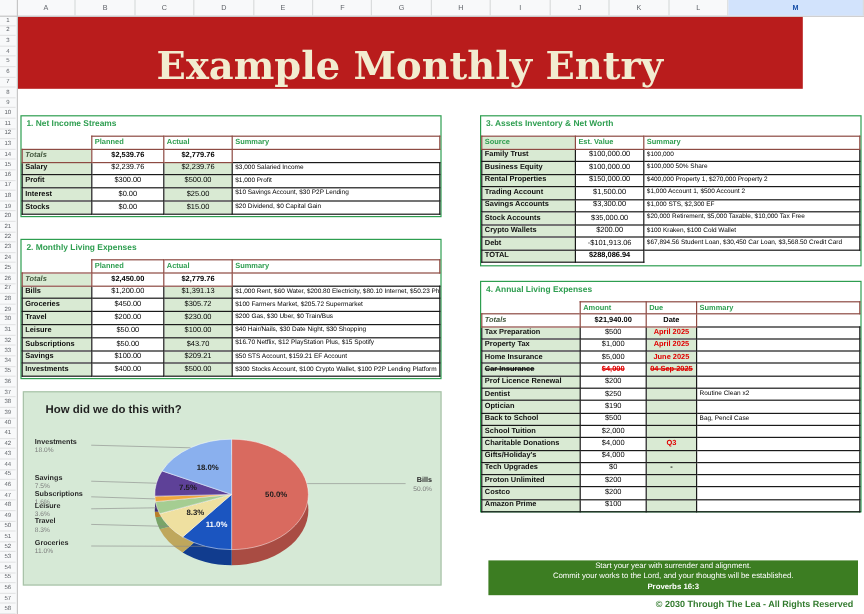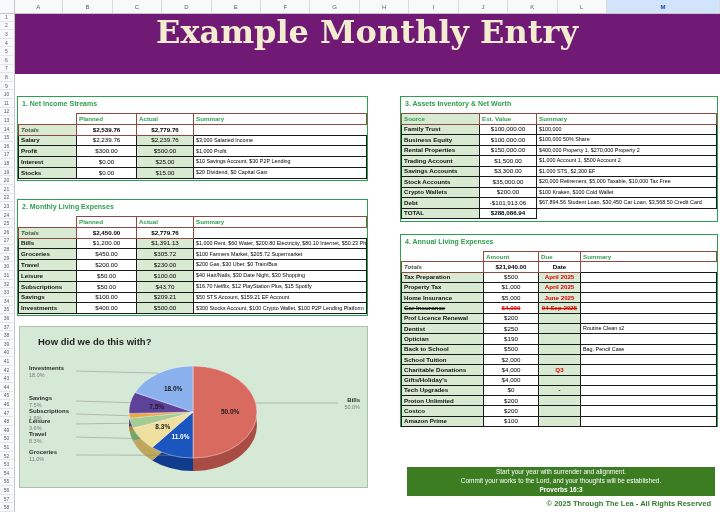--- a/index.html
+++ b/index.html
@@ -11,22 +11,22 @@
   .corner{position:absolute;left:0;top:0;width:14px;height:13px;background:#f8f9fa;
           border-right:1px solid #c6c6c6;border-bottom:1px solid #c6c6c6;z-index:6;}
   .colcell{position:absolute;top:0;height:13px;box-sizing:border-box;border-right:1px solid #dadcdd;
            font-size:6px;color:#5f6368;display:flex;align-items:center;justify-content:center;}
   .colcell.sel{background:#d2e3fc;color:#174ea6;font-weight:bold;}
   .rowgut{position:absolute;left:0;top:13px;width:14px;height:499px;background:#f8f9fa;
           border-right:1px solid #c6c6c6;z-index:4;}
   .rowcell{position:absolute;left:0;width:13px;box-sizing:border-box;border-bottom:1px solid #e4e5e6;
            font-size:5px;color:#5f6368;display:flex;align-items:center;justify-content:center;}
   
-  .banner{position:absolute;left:14px;top:13px;width:706px;height:61px;background:#701a75;
-          display:flex;align-items:flex-start;justify-content:center;}
+  .banner{position:absolute;left:14px;top:13px;width:655px;height:61px;background:#b91c1c;
+          display:flex;align-items:flex-end;justify-content:center;}
   .banner span{font-family:"DejaVu Serif",serif;font-weight:bold;font-size:32px;color:#f2ecd0;}
   
   .frame{position:absolute;background:#fff;border:1px solid #2e9e50;box-sizing:border-box;}
   .sec-title{color:#2e9e50;font-weight:bold;font-size:7px;padding:3px 0 0 4px;height:16px;box-sizing:border-box;}
   table{border-collapse:collapse;table-layout:fixed;width:100%;}
   td{border:1px solid #1a1a1a;font-size:6.2px;line-height:1;padding:0 2px;box-sizing:border-box;
      overflow:hidden;white-space:nowrap;}
   .t12 td{height:10.8px;} .t3g td{height:10.5px;} .t4g td{height:10.3px;}
   tr.maroon td{border-color:#8d4a42;}
   td.nob{border:none;background:#fff;}
@@ -476,13 +476,13 @@
       <text x="153.11010937037963" y="64.47333094760624" font-size="6.5" font-weight="bold" fill="#1c1c1c" text-anchor="middle">18.0%</text>
     </svg>
   <div class="chart-title">How did we do this with?</div>
 </div>
 
 <div class="quote-box">
   <div>Start your year with surrender and alignment.</div>
   <div>Commit your works to the Lord, and your thoughts will be established.</div>
   <div class="b">Proverbs 16:3</div>
 </div>
-<div class="copyright">© 2025 Through The Lea - All Rights Reserved</div>
+<div class="copyright">© 2030 Through The Lea - All Rights Reserved</div>
 
 </body></html>

